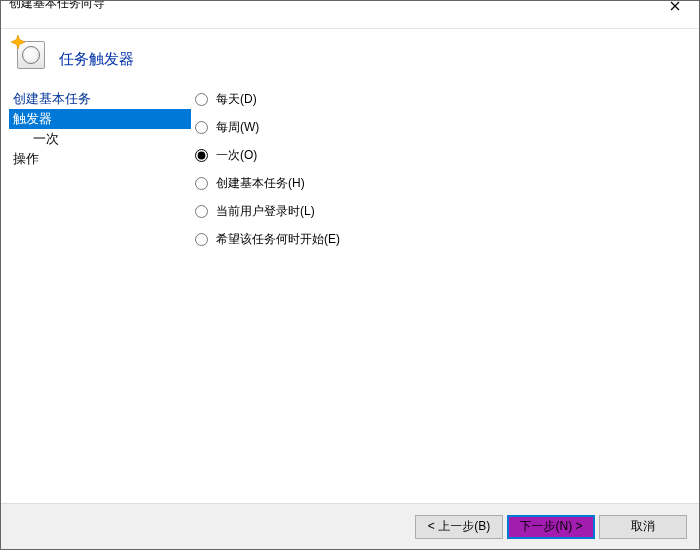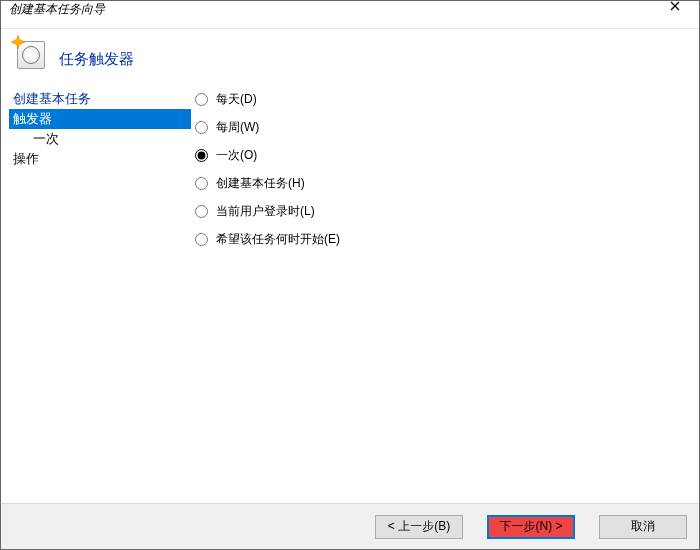--- a/index.html
+++ b/index.html
@@ -1,18 +1,18 @@
 <!DOCTYPE html>
 <html><head>
   <meta charset="utf-8">
   <style>
     * { box-sizing: border-box; margin: 0; padding: 0; font-family: "Microsoft YaHei", "Segoe UI", Tahoma, sans-serif; font-size: 12px; }
     body { width: 700px; height: 550px; background: #fff; border: 1px solid #666; position: relative; overflow: hidden; }
 
-    .titlebar { height: 28px; display: flex; align-items: flex-start; padding: 0 4px 16px 8px; border-bottom: 1px solid #e5e5e5; font-style: italic; }
+    .titlebar { height: 28px; display: flex; align-items: flex-end; padding: 0 4px 16px 8px; border-bottom: 1px solid #e5e5e5; }
     .titlebar .title { flex: 1; color: #000; font-size: 12px; }
     .titlebar .close { width: 40px; height: 100%; display: flex; align-items: center; justify-content: center; cursor: default; }
     .titlebar .close svg { width: 10px; height: 10px; }
 
     .header { display: flex; align-items: flex-end; padding: 12px 16px 14px 16px; }
     .header .icon { width: 28px; height: 28px; margin-right: 14px; position: relative; }
     .header .heading { font-size: 15px; color: #0033aa; }
 
     .body { display: flex; height: 404px; }
     .sidebar { width: 190px; padding: 6px 0 0 8px; }
@@ -20,23 +20,23 @@
     .sidebar .item.selected { background: #0078d7; color: #fff; }
     .sidebar .item.indent { padding-left: 24px; color: #000; }
     .sidebar .item.plain { color: #000; }
 
     .content { flex: 1; padding: 6px 16px 0 4px; }
     .prompt { margin-bottom: 14px; color: #000; }
     .radio-row { display: flex; align-items: center; height: 20px; margin-bottom: 8px; }
     .radio-row input[type=radio] { width: 13px; height: 13px; margin-right: 8px; accent-color: #000; }
     .radio-row label { color: #000; font-size: 12px; cursor: default; }
 
-    .footer { position: absolute; left: 0; right: 0; bottom: 0; height: 46px; display: flex; justify-content: flex-end; align-items: center; padding-right: 12px; gap: 24px; background: #f0f0f0; border-top: 1px solid #ddd; }
+    .footer { position: absolute; left: 0; right: 0; bottom: 0; height: 46px; display: flex; justify-content: flex-end; align-items: center; padding-right: 12px; gap: 4px; background: #f0f0f0; border-top: 1px solid #ddd; }
     .footer button { min-width: 88px; height: 24px; background: #e1e1e1; border: 1px solid #adadad; color: #000; font-size: 12px; cursor: default; padding: 0 10px; }
-    .footer button.primary { border: 2px solid #0078d7; background: #ef4444; }
+    .footer button.primary { border: 2px solid #0078d7; background: #a21caf; }
 
     
     .clock { width: 28px; height: 28px; background: linear-gradient(#fdfdfd, #e4e4e4); border: 1px solid #9a9a9a; border-radius: 2px; position: relative; }
     .clock::after { content: ""; position: absolute; top: 4px; left: 4px; right: 4px; bottom: 4px; border: 1.5px solid #777; border-radius: 50%; background: radial-gradient(circle at 40% 40%, #fff, #e8e8e8); }
     .clock-hand1, .clock-hand2 { position: absolute; background: #555; top: 50%; left: 50%; transform-origin: left center; }
     .clock-hand1 { width: 6px; height: 1.3px; transform: rotate(-45deg); }
     .clock-hand2 { width: 8px; height: 1.3px; transform: rotate(30deg); }
     .spark { position: absolute; top: -6px; left: -6px; }
     .spark svg { display: block; }
   </style>

